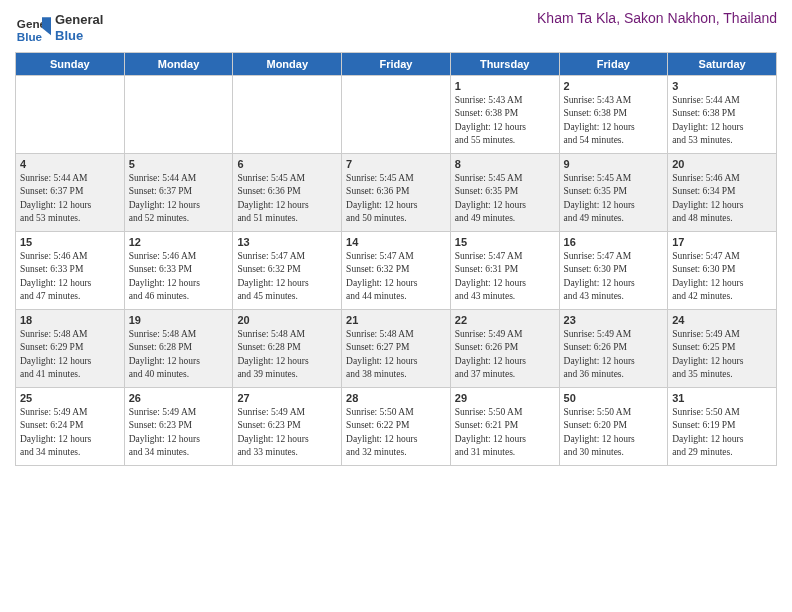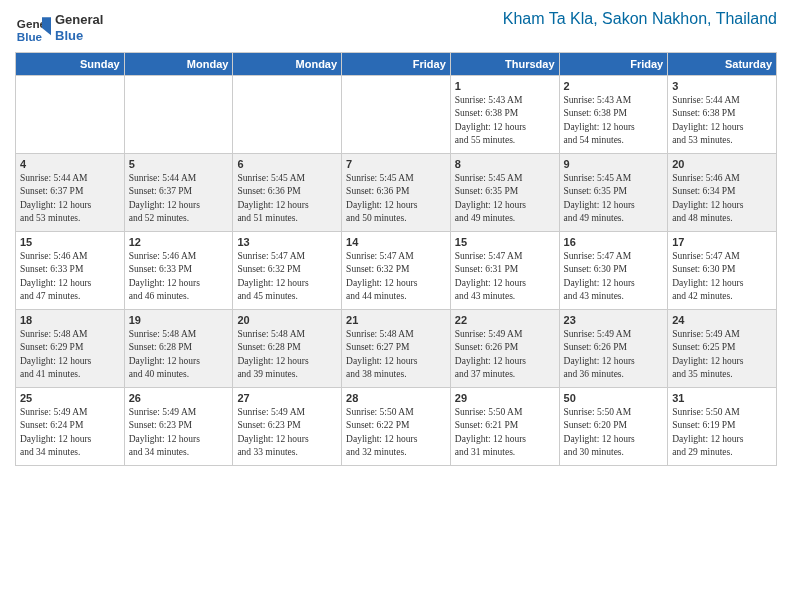--- a/index.html
+++ b/index.html
@@ -34,32 +34,32 @@
     .title-block {
       text-align: right;
     }
     .main-title {
       font-size: 32px;
       font-weight: bold;
       color: #333;
       line-height: 1.1;
     }
     .subtitle {
-      font-size: 16px;
-      color: #0369a1;
+      font-size: 14px;
+      color: #701a75;
     }
     table {
       width: 100%;
       border-collapse: collapse;
       font-size: 10px;
     }
     thead tr th {
       background-color: #2a6ab5;
       color: #fff;
-      text-align: right;
+      text-align: center;
       padding: 5px 4px;
       font-size: 11px;
       border: 1px solid #ccc;
     }
     tbody tr td {
       border: 1px solid #ccc;
       padding: 4px;
       vertical-align: top;
       width: calc(100% / 7);
       height: 78px;

